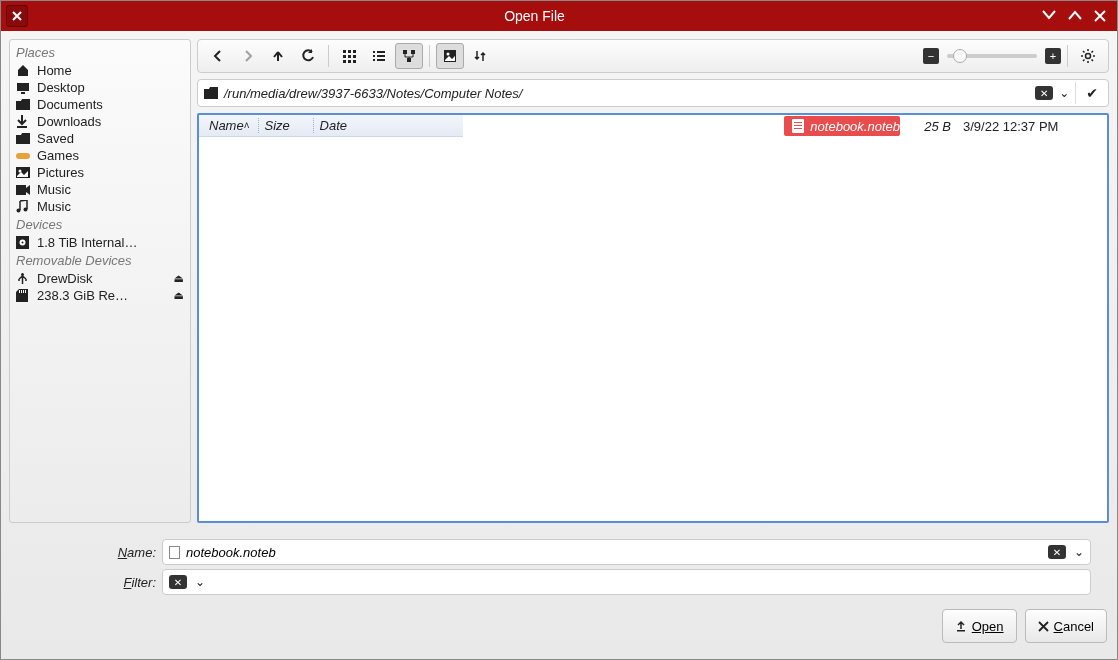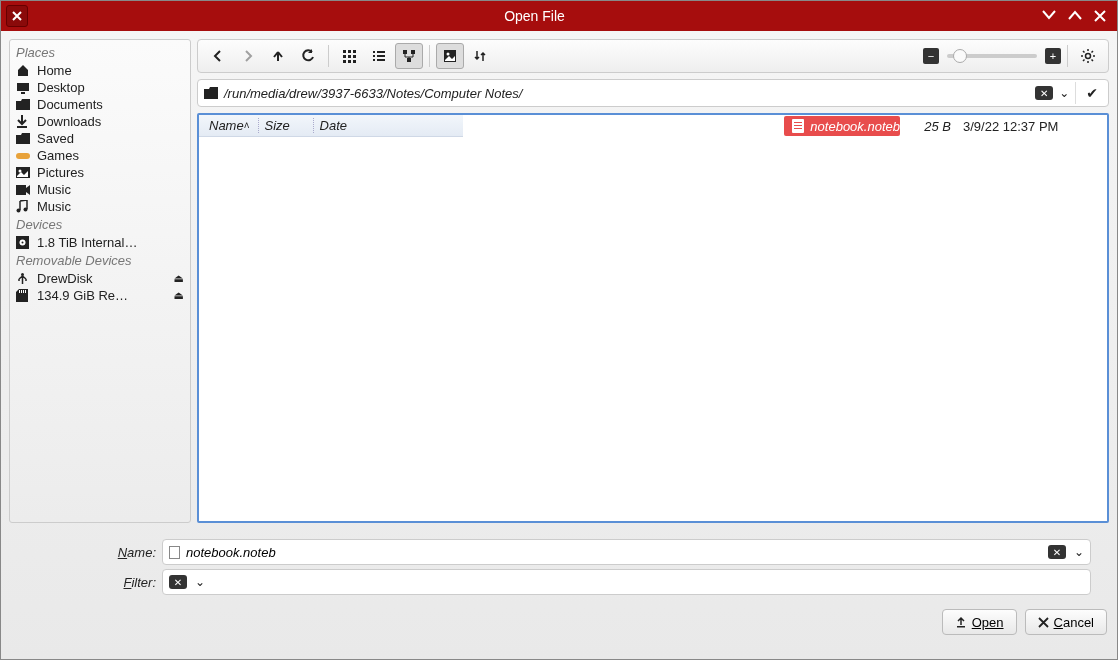--- a/index.html
+++ b/index.html
@@ -155,21 +155,21 @@
 .form-row .field .clear-badge {
   background: #333; color: #fff; width: 18px; height: 14px; border-radius: 3px;
   display: flex; align-items: center; justify-content: center; font-size: 10px;
 }
 .form-row .field .chev { font-size: 12px; padding: 0 2px; cursor: pointer; }
 
 .button-row {
   display: flex; justify-content: flex-end; gap: 8px; padding: 4px 10px 10px 10px;
 }
 .button-row button {
-  height: 26px; padding: 0 12px; border: 1px solid #bbb; border-radius: 4px;
+  height: 34px; padding: 0 12px; border: 1px solid #bbb; border-radius: 4px;
   background: linear-gradient(#fdfdfd, #e8e8e8);
   font-family: inherit; font-size: 13px; cursor: pointer;
   display: flex; align-items: center; gap: 5px;
 }
 .button-row button .ico { font-size: 12px; }
 svg { display: block; }
 </style>
 </head>
 <body>
 
@@ -316,21 +316,21 @@
             <div class="item">
               <span class="ico">
                 <svg width="12" height="13" viewBox="0 0 12 13">
                   <path d="M0 3 L3 0 L12 0 L12 13 L0 13 Z" fill="#222"></path>
                   <rect x="3" y="1" width="1" height="3" fill="#fff"></rect>
                   <rect x="5" y="1" width="1" height="3" fill="#fff"></rect>
                   <rect x="7" y="1" width="1" height="3" fill="#fff"></rect>
                   <rect x="9" y="1" width="1" height="3" fill="#fff"></rect>
                 </svg>
               </span>
-              <span>134.9 GiB Re…</span>
+              <span>238.3 GiB Re…</span>
               <span class="eject">⏏</span>
             </div>
           </div>
       </div>
 
       <div class="main-col">
 
         <div class="toolbar">
           <div class="tb-btn">
               <svg width="14" height="14" viewBox="0 0 14 14">

